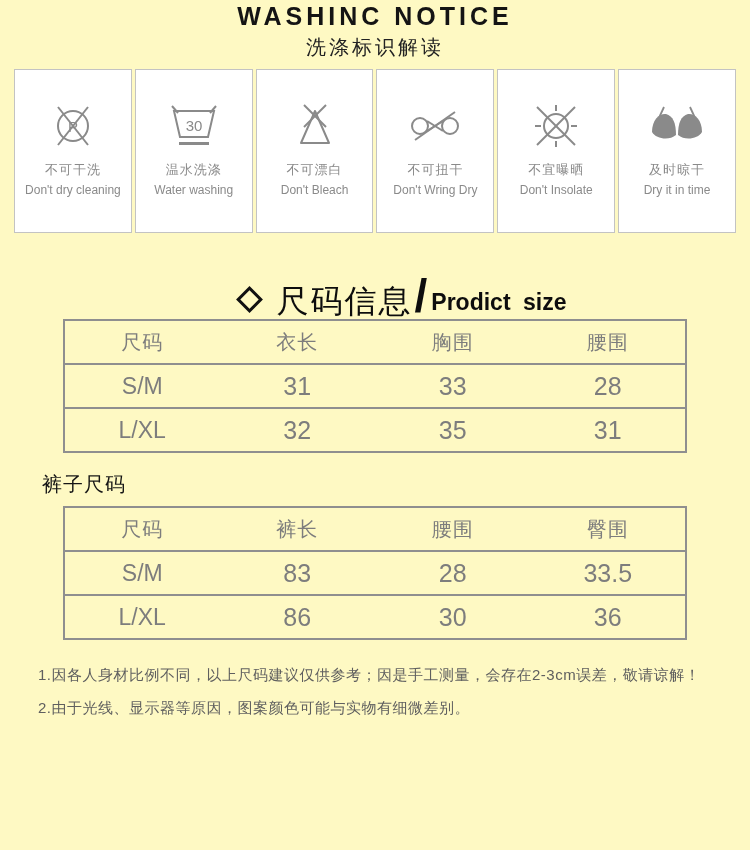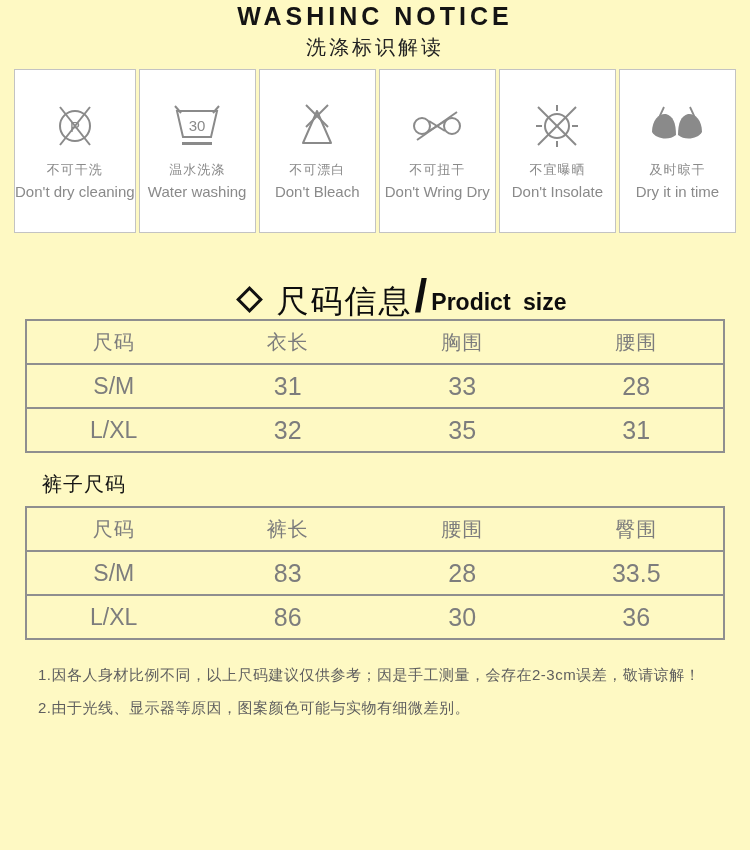--- a/index.html
+++ b/index.html
@@ -21,42 +21,42 @@
   
   .care-row { display:flex; gap:3px; margin:8px 14px 0 14px; }
   .care-box {
     flex:1 1 0; border:1px solid #c3c3c3; height:164px;
     display:flex; flex-direction:column; align-items:center; background:#fff;
   }
   .care-icon-wrap {
     height:52px; margin-top:30px; display:flex; align-items:center; justify-content:center;
   }
   .care-zh { font-size:13px; color:#8a8a8a; margin-top:9px; letter-spacing:1px; white-space:nowrap; }
-  .care-en { font-size:15px; color:#8a8a8a; margin-top:4px; white-space:nowrap; }
+  .care-en { font-size:12px; color:#8a8a8a; margin-top:4px; white-space:nowrap; }
   svg { display:block; }
   svg text { font-family:"Liberation Sans","DejaVu Sans",sans-serif; }
   
   .size-title {
     display:flex; align-items:flex-end; justify-content:center;
     margin-top:34px; transform:translateX(28px); height:52px;
   }
   .diamond {
     width:19px; height:19px; border:3px solid #111;
     transform:rotate(45deg); margin:0 18px 10px 0; flex:0 0 auto;
   }
   .size-zh { font-size:32px; font-weight:normal; letter-spacing:2px; color:#0d0d0d; line-height:1.1; }
   .size-slash { font-size:46px; font-weight:bold; color:#0d0d0d; line-height:0.95; margin-left:2px; }
   .size-en { font-size:23px; font-weight:bold; color:#0d0d0d; margin:0 0 3px 4px; word-spacing:6px; }
   
   .caption { font-size:20px; color:#141414; letter-spacing:1px; }
   .caption.right { text-align:right; margin:26px 46px 8px 0; }
   .caption.left  { text-align:left; margin:18px 0 8px 42px; }
   
   table.size-table {
-    width:700px; margin:0 auto; border-collapse:collapse; table-layout:fixed;
+    width:624px; margin:0 auto; border-collapse:collapse; table-layout:fixed;
     border:2px solid #8f8f8f;
   }
   table.size-table td {
     border-top:2px solid #8f8f8f; border-bottom:2px solid #8f8f8f;
     height:44px; text-align:center; vertical-align:middle;
     color:#7d7d7d;
   }
   table.size-table tr.head td { font-size:20px; letter-spacing:1px; }
   table.size-table td.size-cell { font-size:23px; }
   table.size-table td.num-cell  { font-size:25px; }

